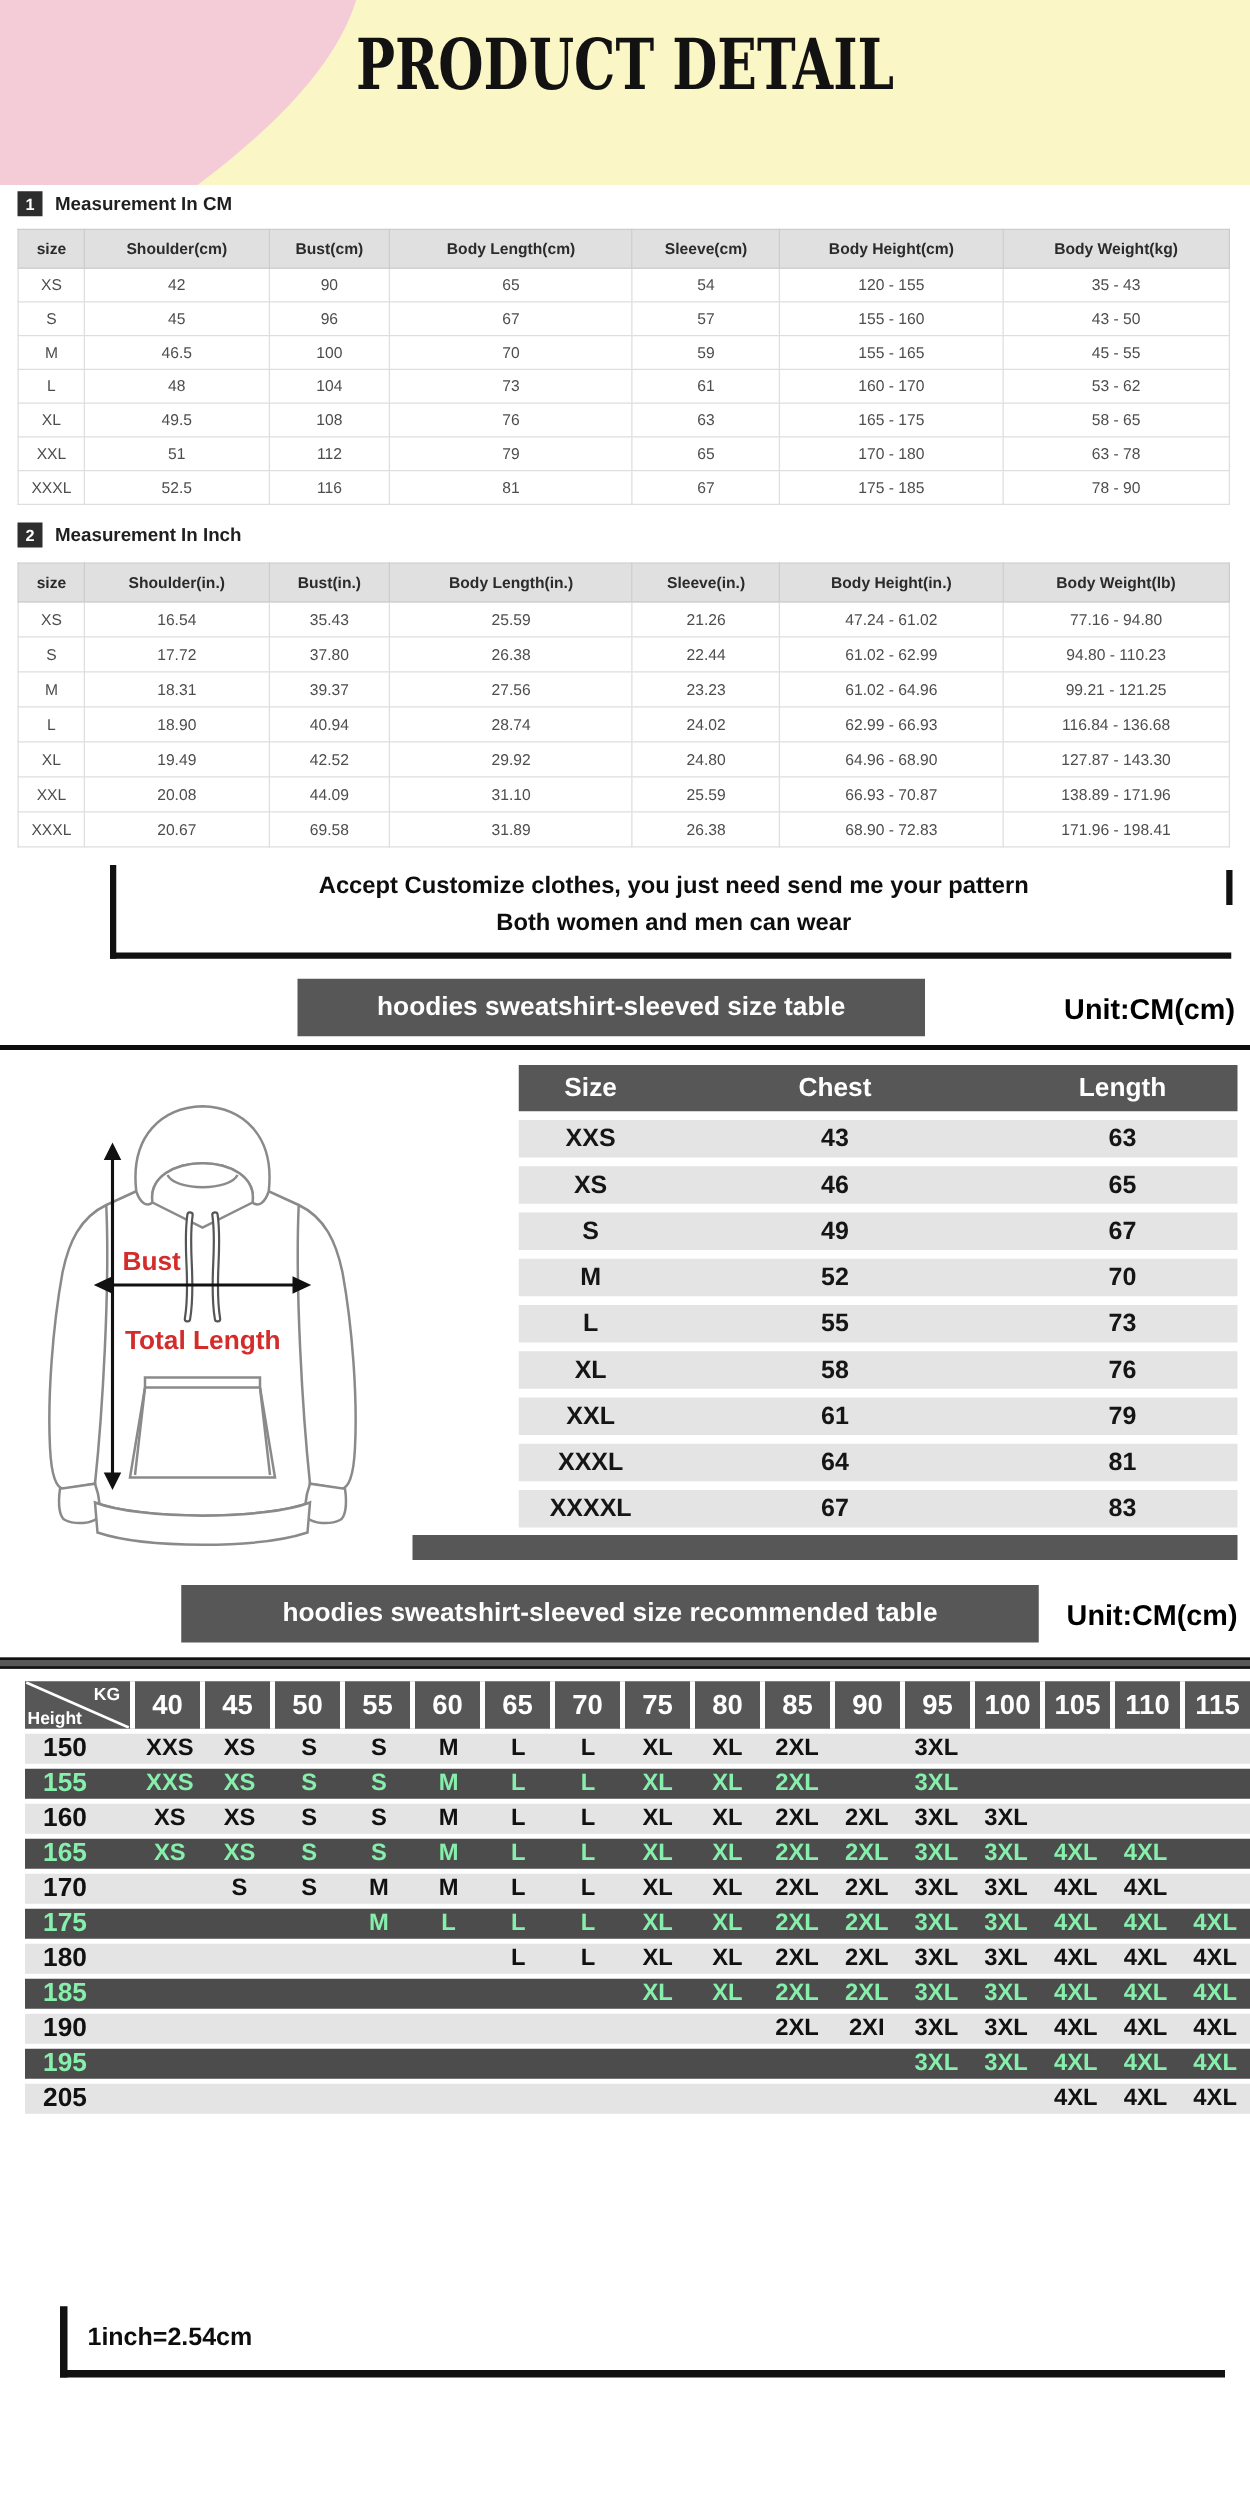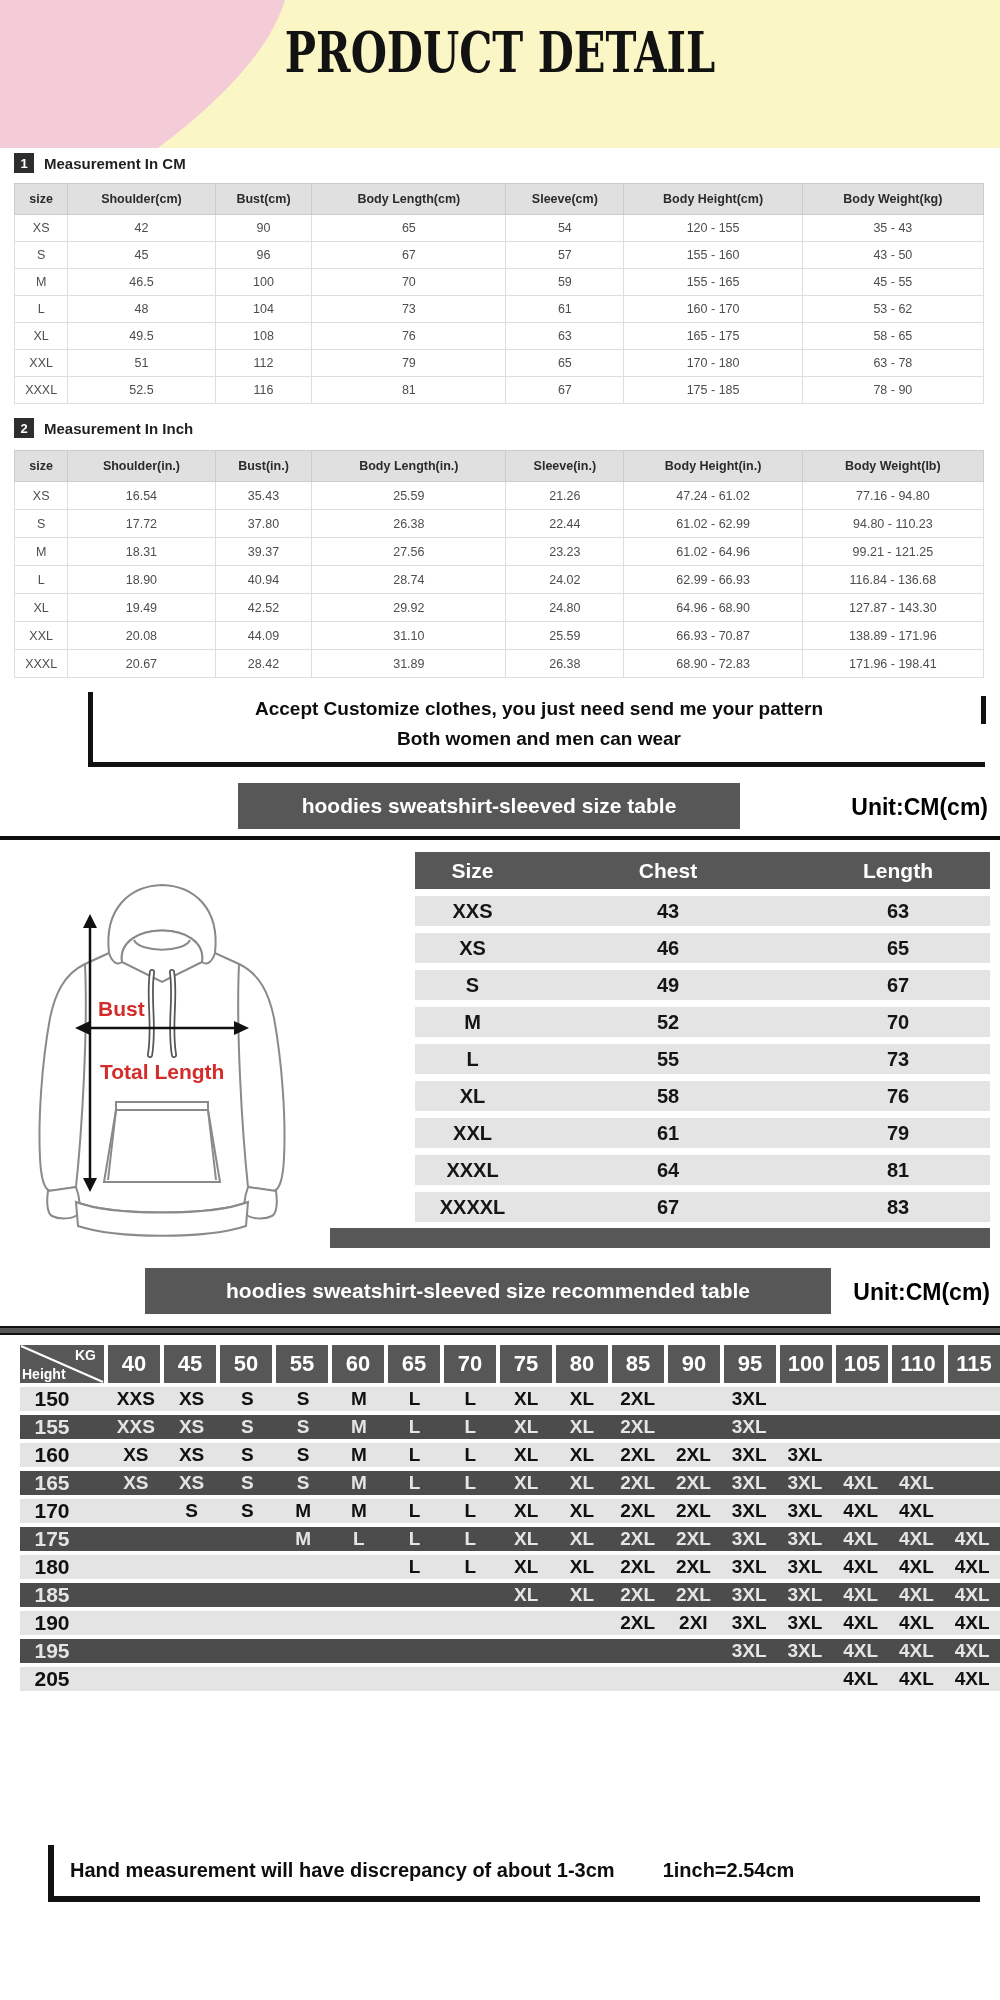--- a/index.html
+++ b/index.html
@@ -62,21 +62,21 @@
   .grid-head{display:flex;height:38px;}
   .corner{width:88px;flex:none;background:var(--dark-bar);position:relative;border-right:4px solid #fff;}
   .corner svg{position:absolute;inset:0;}
   .corner-kg{position:absolute;top:2px;right:8px;color:#fff;font-weight:bold;font-size:14px;}
   .corner-height{position:absolute;bottom:1px;left:2px;color:#ffffff;font-weight:bold;font-size:14px;}
   .gw-cell{flex:1;background:var(--dark-bar);color:#fff;font-weight:bold;font-size:22px;
     display:flex;align-items:center;justify-content:center;border-left:4px solid #fff;}
   .gw-cell:first-of-type{border-left:0;}
   .grid-row{display:flex;height:24px;margin-top:4px;align-items:center;}
   .grid-row.light{background:var(--grid-light-row);color:#111;}
-  .grid-row.dark{background:var(--grid-dark-row);color:#e5e5e5;}
+  .grid-row.dark{background:var(--grid-dark-row);color:#86efac;}
   .g-height{width:88px;flex:none;text-align:center;padding-right:24px;font-weight:bold;font-size:21px;}
   .g-cell{flex:1;text-align:center;font-weight:bold;font-size:19px;}
 
   .footer{position:absolute;left:48px;top:1845px;width:932px;border-left:6px solid #111;
     border-bottom:6px solid #111;padding:14px 0 14px 16px;display:flex;gap:48px;align-items:baseline;}
   .footer-note{font-weight:bold;font-size:20px;color:#0d0d0d;}
   .footer-conv{font-weight:bold;font-size:20px;color:#0d0d0d;}
 </style>
 </head>
 <body>
@@ -256,21 +256,21 @@
         <td>20.08</td>
         <td>44.09</td>
         <td>31.10</td>
         <td>25.59</td>
         <td>66.93 - 70.87</td>
         <td>138.89 - 171.96</td>
       </tr>
       <tr>
         <td>XXXL</td>
         <td>20.67</td>
-        <td>28.42</td>
+        <td>69.58</td>
         <td>31.89</td>
         <td>26.38</td>
         <td>68.90 - 72.83</td>
         <td>171.96 - 198.41</td>
       </tr>
     </tbody>
 </table>
 
 <div class="note-box">
   <div>Accept Customize clothes, you just need send me your pattern</div>
@@ -611,15 +611,14 @@
         <div class="g-cell"></div>
         <div class="g-cell"></div>
         <div class="g-cell">4XL</div>
         <div class="g-cell">4XL</div>
         <div class="g-cell">4XL</div>
       </div>
     </div>
 </div>
 
 <div class="footer">
-  <span class="footer-note">Hand measurement will have discrepancy of about 1-3cm</span>
   <span class="footer-conv">1inch=2.54cm</span>
 </div>
 
 </body></html>

